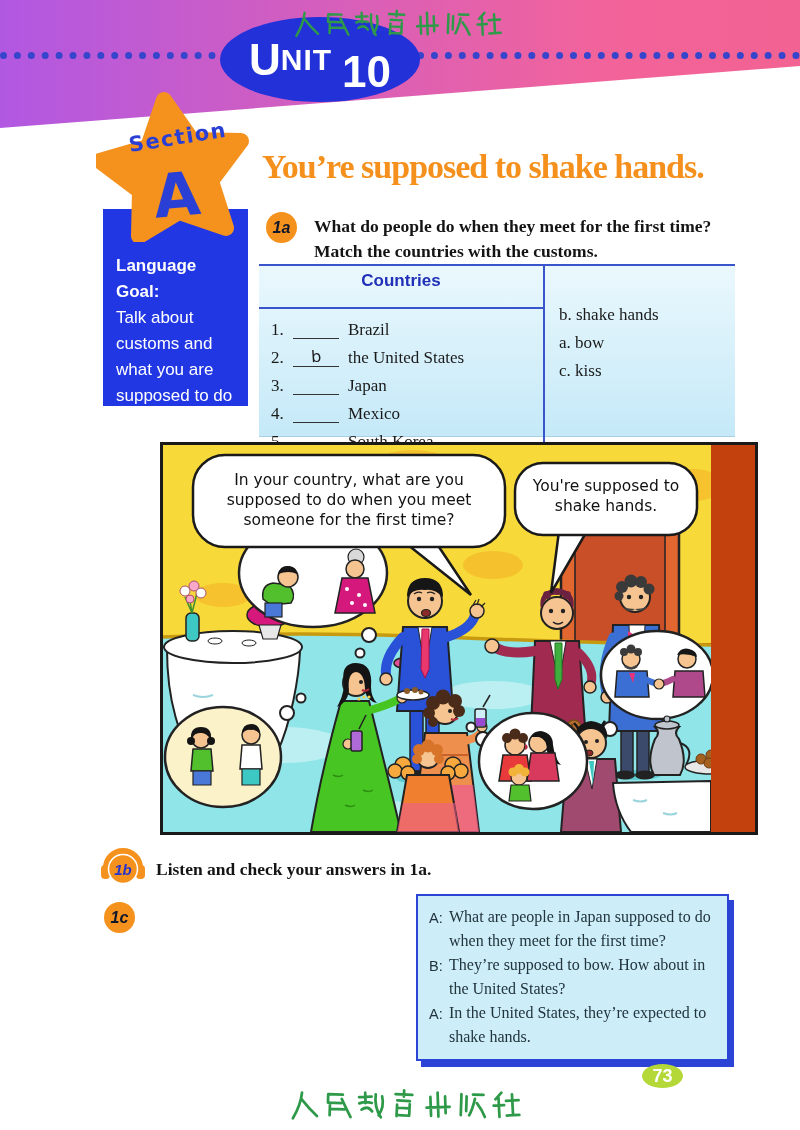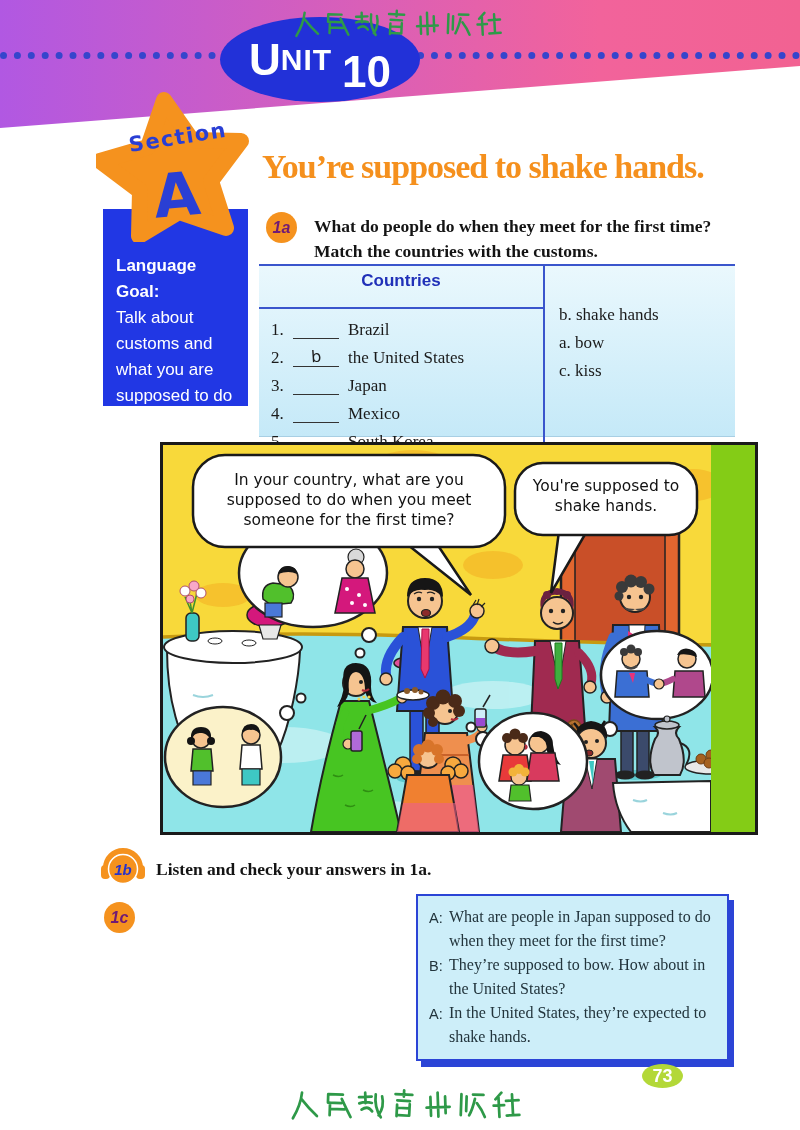--- a/index.html
+++ b/index.html
@@ -31,21 +31,21 @@
             color:#fff;font-family:"Liberation Sans",sans-serif;font-size:17px;line-height:26px;
             padding:44px 8px 0 13px;box-sizing:border-box;z-index:1;}
   .goal-box .gh{font-weight:bold;}
 
   
   .title{position:absolute;left:262px;top:148px;width:480px;color:#f5901d;
          font-family:"Liberation Serif",serif;font-weight:bold;font-size:34px;
          letter-spacing:-1px;z-index:5;}
 
   
-  .badge{position:absolute;background:#f5921e;border-radius:50%;color:#701a75;
+  .badge{position:absolute;background:#f5921e;border-radius:50%;color:#0f172a;
          font-family:"Liberation Sans",sans-serif;font-weight:bold;font-style:italic;
          display:flex;align-items:center;justify-content:center;}
   .badge-1a{left:266px;top:212px;width:31px;height:31px;font-size:16px;}
   .badge-1c{left:104px;top:902px;width:31px;height:31px;font-size:16px;}
 
   .instr{position:absolute;font-weight:bold;font-size:17.5px;line-height:25px;color:#141414;}
   .instr-1a{left:314px;top:214px;width:412px;}
   .instr-1b{left:156px;top:857px;width:480px;}
   .instr-1c{left:156px;top:901px;width:248px;line-height:26px;}
 
@@ -63,21 +63,21 @@
   .mt-row .num{width:22px;margin-left:12px;}
   .blank{display:inline-block;width:46px;border-bottom:1.5px solid #333;height:17px;
          text-align:center;line-height:15px;}
   .blank .ans{font-family:"DejaVu Sans",sans-serif;font-size:16px;display:inline-block;
               transform:rotate(-4deg);}
   .mt-row .cname{margin-left:9px;}
   .mt-row.custom{padding-left:14px;}
 
   
   .picture{position:absolute;left:160px;top:442px;width:598px;height:393px;
-           border:3px solid #1a1a1a;box-sizing:border-box;background:#84cc16;z-index:1;}
+           border:3px solid #1a1a1a;box-sizing:border-box;background:#c2410c;z-index:1;}
   .picture svg{display:block;}
 
   
   .icon-1b{position:absolute;left:100px;top:848px;width:46px;height:38px;z-index:2;}
 
   
   .dialog{position:absolute;left:416px;top:894px;width:313px;box-sizing:border-box;
           background:#cdeef9;border:2.5px solid #2b44d6;box-shadow:5px 6px 0 #2b44d6;
           padding:9px 11px 10px 11px;z-index:2;}
   .dline{display:flex;font-size:16px;line-height:24px;color:#22343c;}

